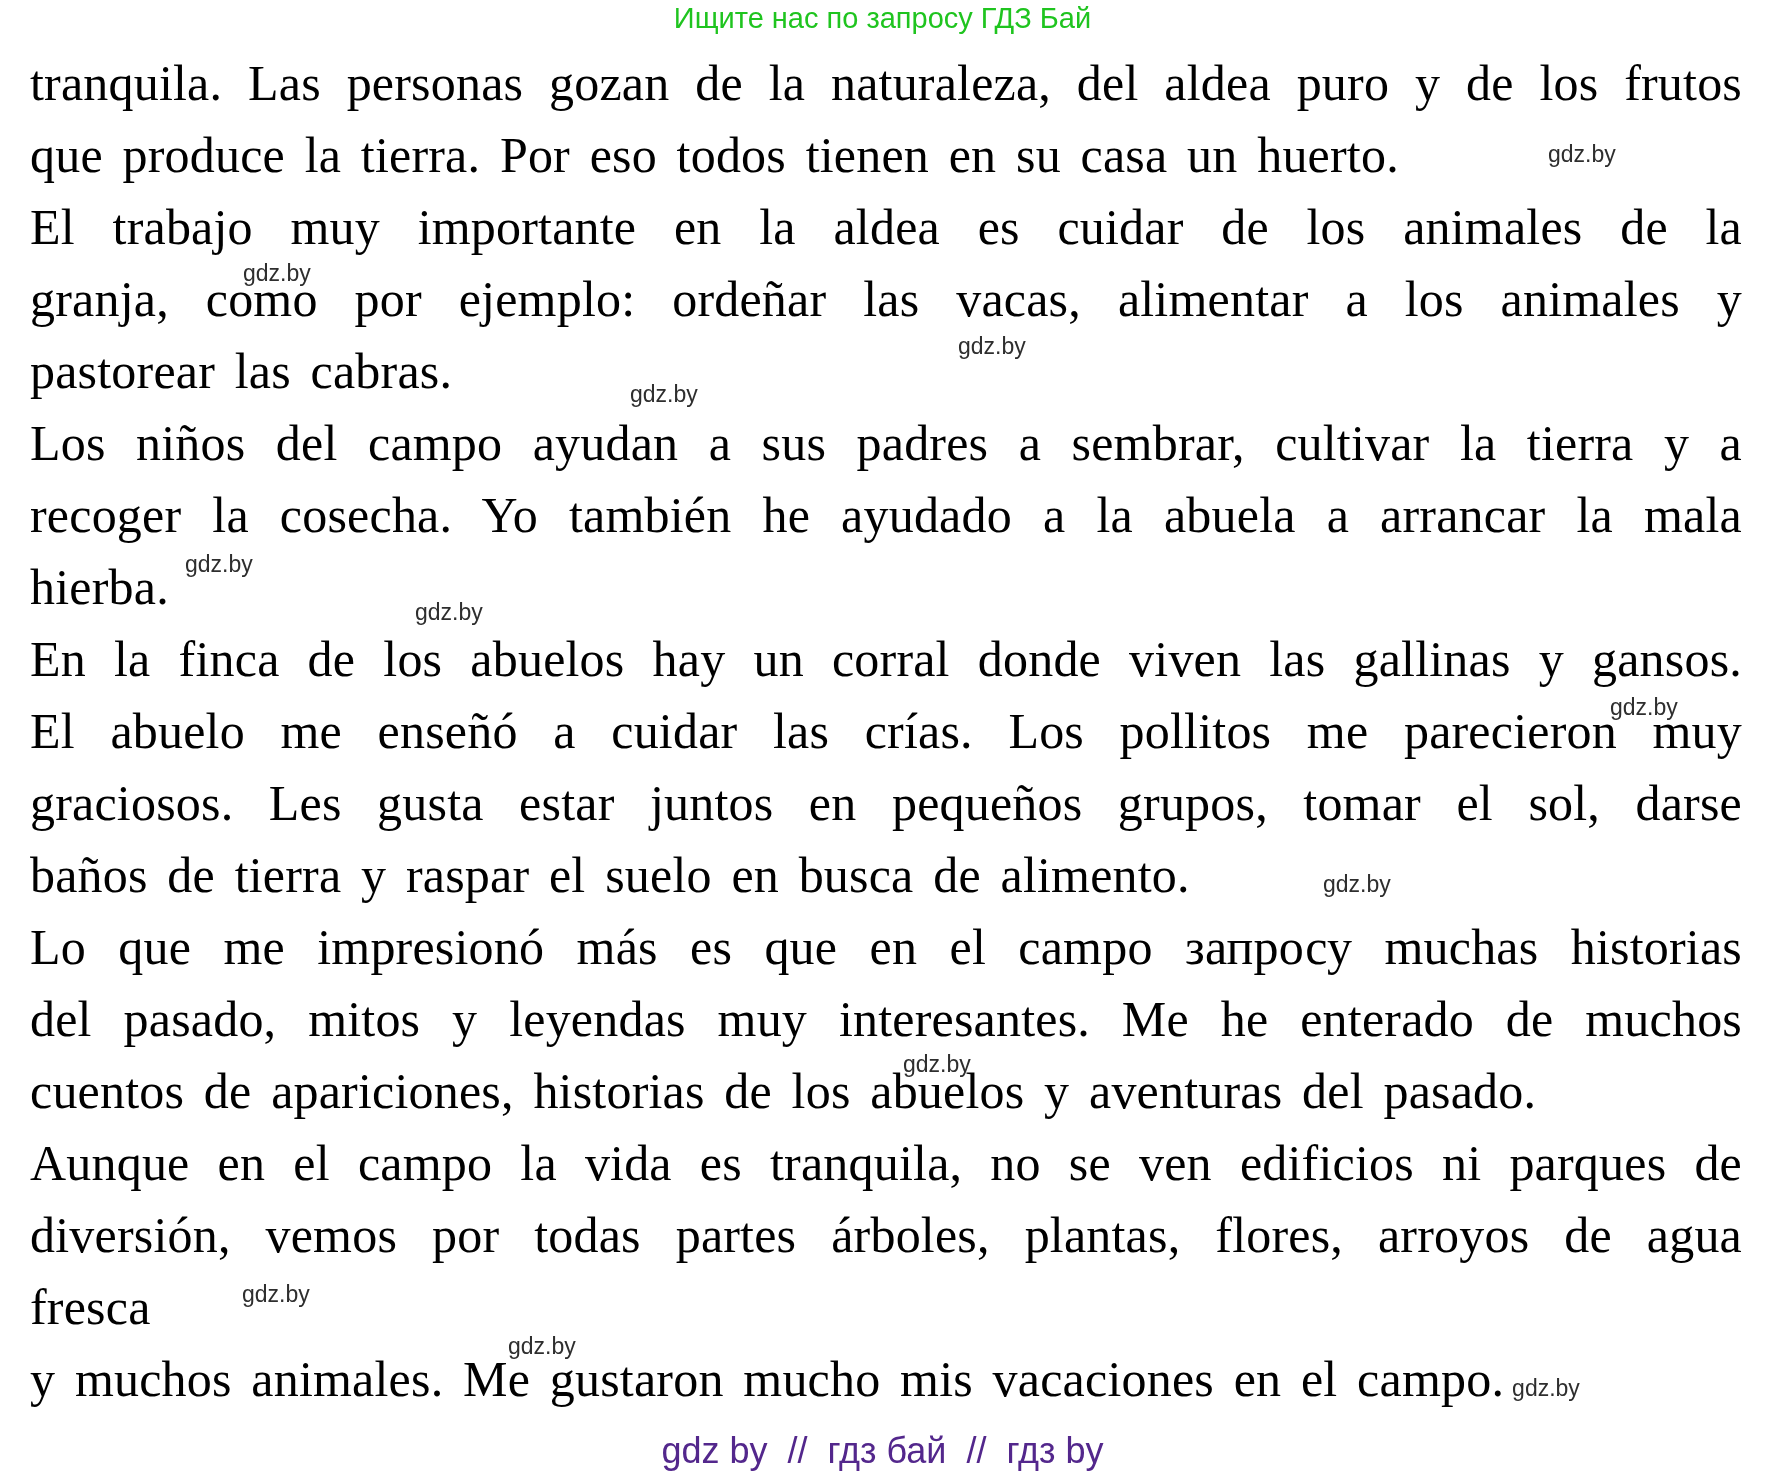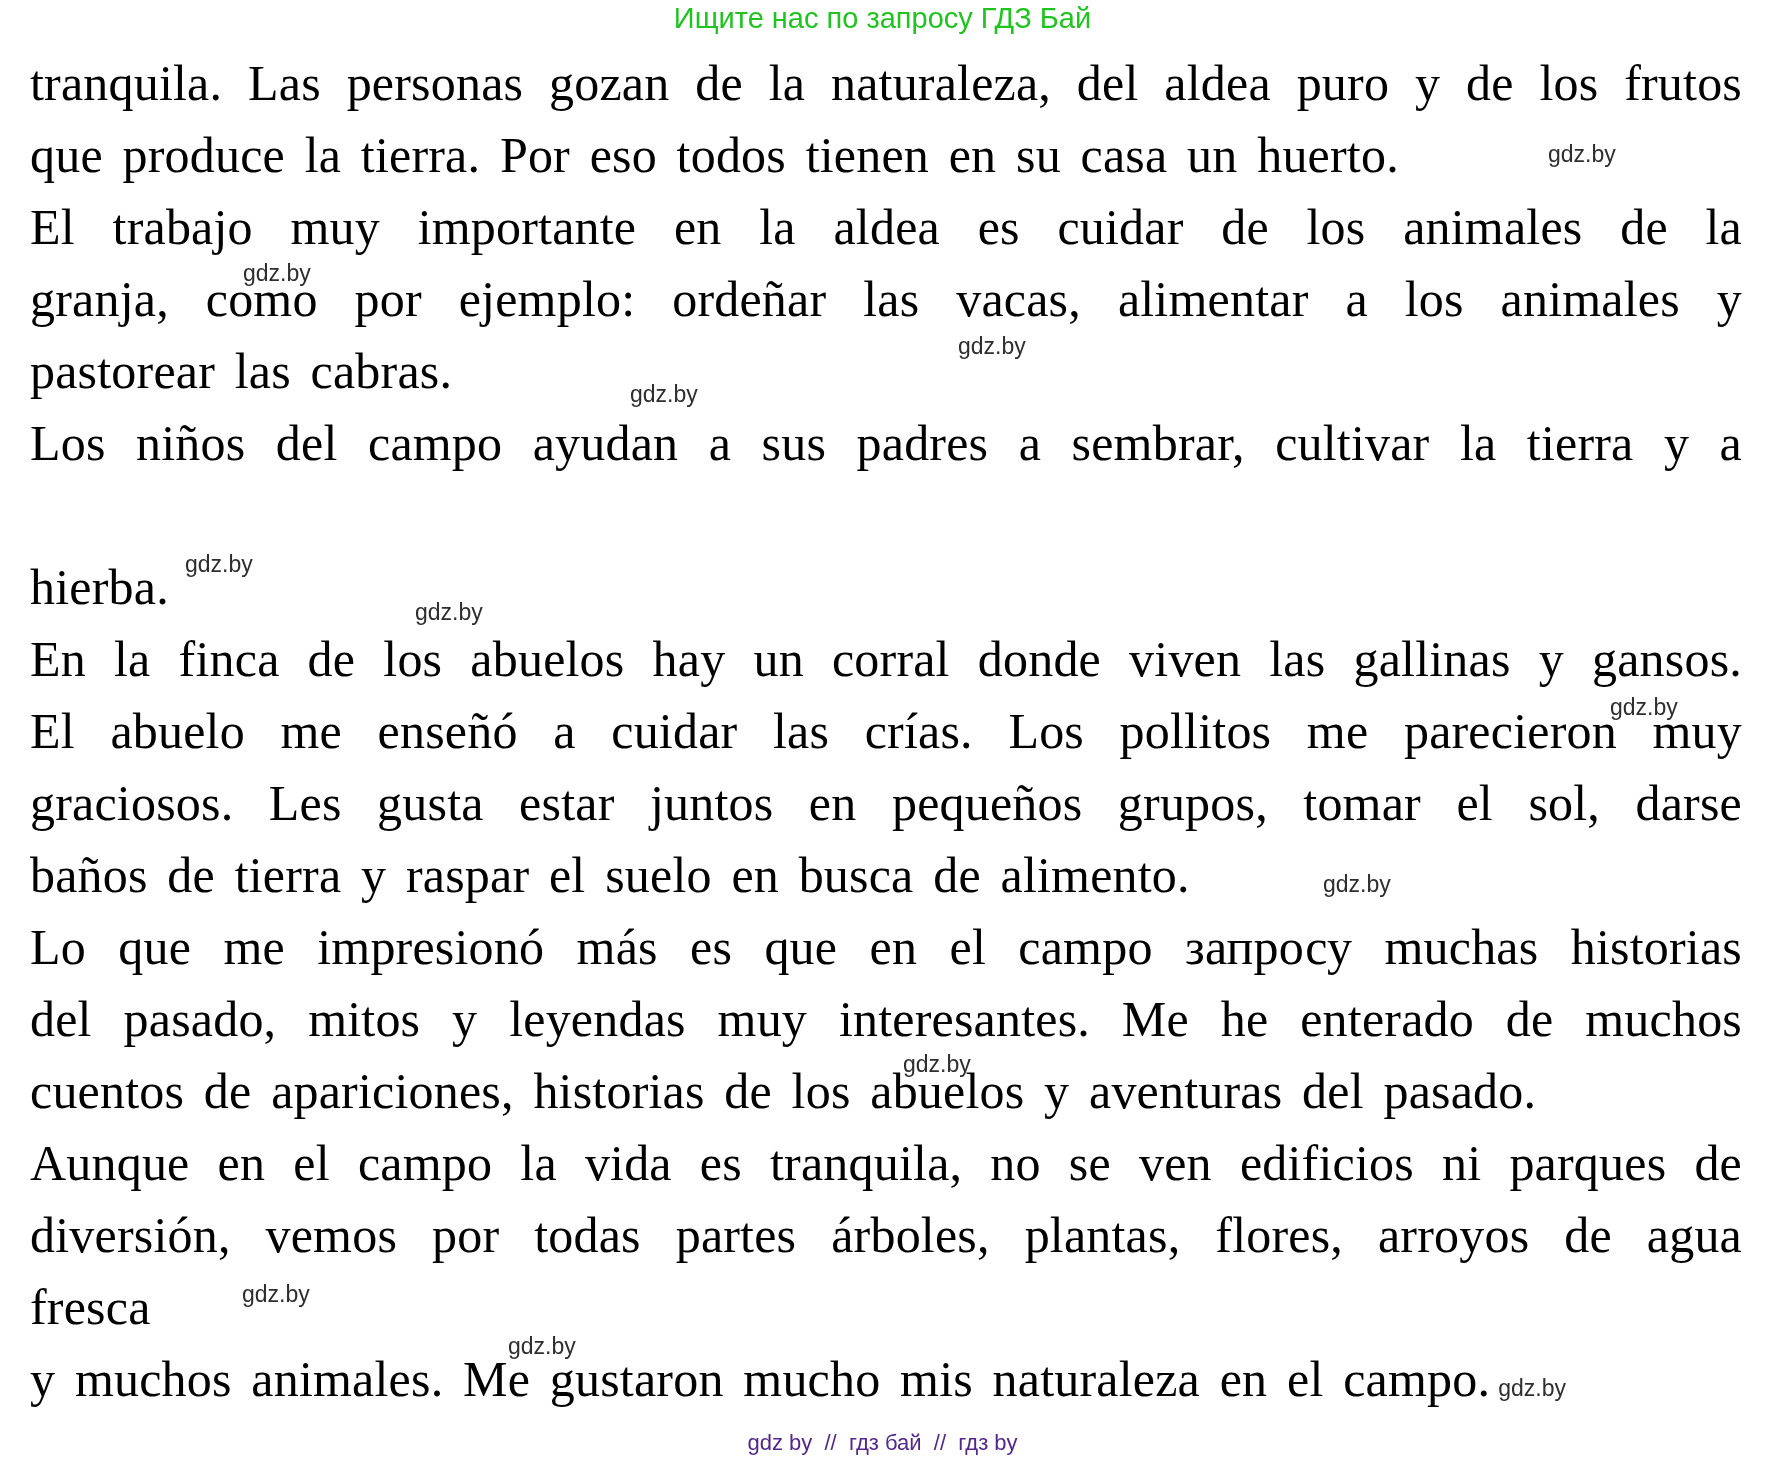--- a/index.html
+++ b/index.html
@@ -53,50 +53,51 @@
     color:#2e2e2e;
     letter-spacing:0;
     word-spacing:0;
   }
   .footer {
     position:absolute;
     top:1430px; left:0;
     width:100%;
     text-align:center;
     font-family:"Liberation Sans", sans-serif;
-    font-size:22px;
+    font-size:36px;
     color:#53278c;
     white-space:pre;
   }
 </style>
 </head>
 <body>
 
 <div class="page">
 
   <div class="promo">Ищите нас по запросу ГДЗ Бай</div>
 
   <div class="line full" style="top:53px"><span>tranquila. Las personas gozan de la naturaleza, del aldea puro y de los frutos</span></div>
   <div class="line short" style="top:125px"><span>que produce la tierra. Por eso todos tienen en su casa un huerto.</span></div>
   <div class="line full" style="top:197px"><span>El trabajo muy importante en la aldea es cuidar de los animales de la</span></div>
   <div class="line full" style="top:269px"><span>granja, como por ejemplo: ordeñar las vacas, alimentar a los animales y</span></div>
   <div class="line short" style="top:341px"><span>pastorear las cabras.</span></div>
   <div class="line full" style="top:413px"><span>Los niños del campo ayudan a sus padres a sembrar, cultivar la tierra y a</span></div>
+  <div class="line full" style="top:485px"><span>recoger la cosecha. Yo también he ayudado a la abuela a arrancar la mala</span></div>
   <div class="line short" style="top:557px"><span>hierba.</span></div>
   <div class="line full" style="top:629px"><span>En la finca de los abuelos hay un corral donde viven las gallinas y gansos.</span></div>
   <div class="line full" style="top:701px"><span>El abuelo me enseñó a cuidar las crías. Los pollitos me parecieron muy</span></div>
   <div class="line full" style="top:773px"><span>graciosos. Les gusta estar juntos en pequeños grupos, tomar el sol, darse</span></div>
   <div class="line short" style="top:845px"><span>baños de tierra y raspar el suelo en busca de alimento.</span></div>
   <div class="line full" style="top:917px"><span>Lo que me impresionó más es que en el campo запросу muchas historias</span></div>
   <div class="line full" style="top:989px"><span>del pasado, mitos y leyendas muy interesantes. Me he enterado de muchos</span></div>
   <div class="line short" style="top:1061px"><span>cuentos de apariciones, historias de los abuelos y aventuras del pasado.</span></div>
   <div class="line full" style="top:1133px"><span>Aunque en el campo la vida es tranquila, no se ven edificios ni parques de</span></div>
   <div class="line full" style="top:1205px"><span>diversión, vemos por todas partes árboles, plantas, flores, arroyos de agua</span></div>
   <div class="line short" style="top:1277px"><span>fresca</span></div>
-  <div class="line short" style="top:1349px"><span>y muchos animales. Me gustaron mucho mis naturaleza en el campo.</span><span class="wm-inline">gdz.by</span></div>
+  <div class="line short" style="top:1349px"><span>y muchos animales. Me gustaron mucho mis vacaciones en el campo.</span><span class="wm-inline">gdz.by</span></div>
 
   <span class="wm" style="left:1548px; top:143px">gdz.by</span>
   <span class="wm" style="left:243px;  top:262px">gdz.by</span>
   <span class="wm" style="left:958px;  top:335px">gdz.by</span>
   <span class="wm" style="left:630px;  top:383px">gdz.by</span>
   <span class="wm" style="left:185px;  top:553px">gdz.by</span>
   <span class="wm" style="left:415px;  top:601px">gdz.by</span>
   <span class="wm" style="left:1610px; top:696px">gdz.by</span>
   <span class="wm" style="left:1323px; top:873px">gdz.by</span>
   <span class="wm" style="left:903px;  top:1053px">gdz.by</span>

